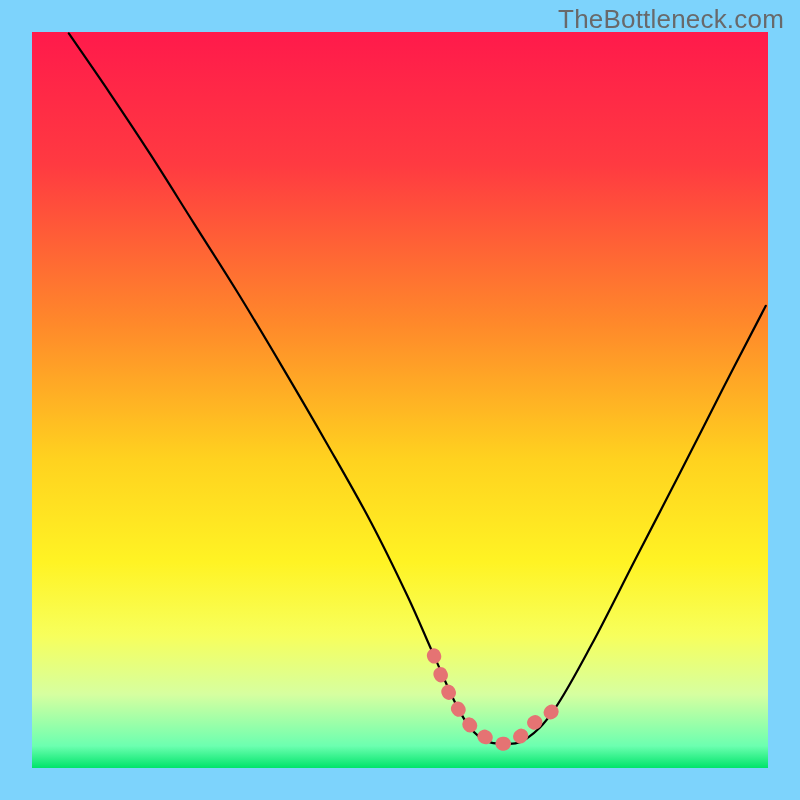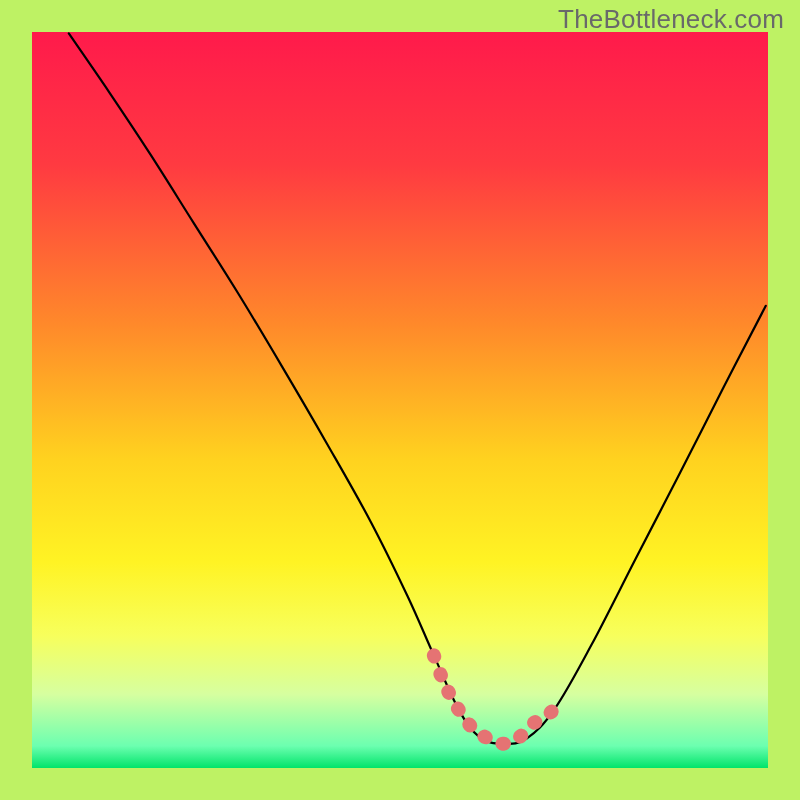--- a/index.html
+++ b/index.html
@@ -6,21 +6,21 @@
     margin: 0;
     padding: 0;
     width: 800px;
     height: 800px;
     background: #000000;
   }
   .frame {
     position: relative;
     width: 800px;
     height: 800px;
-    background: #bef264;
+    background: #7dd3fc;
   }
   .watermark {
     position: absolute;
     top: 4px;
     right: 16px;
     font-family: Arial, Helvetica, sans-serif;
     font-size: 26px;
     font-weight: 500;
     color: #69696a;
     letter-spacing: 0.2px;

